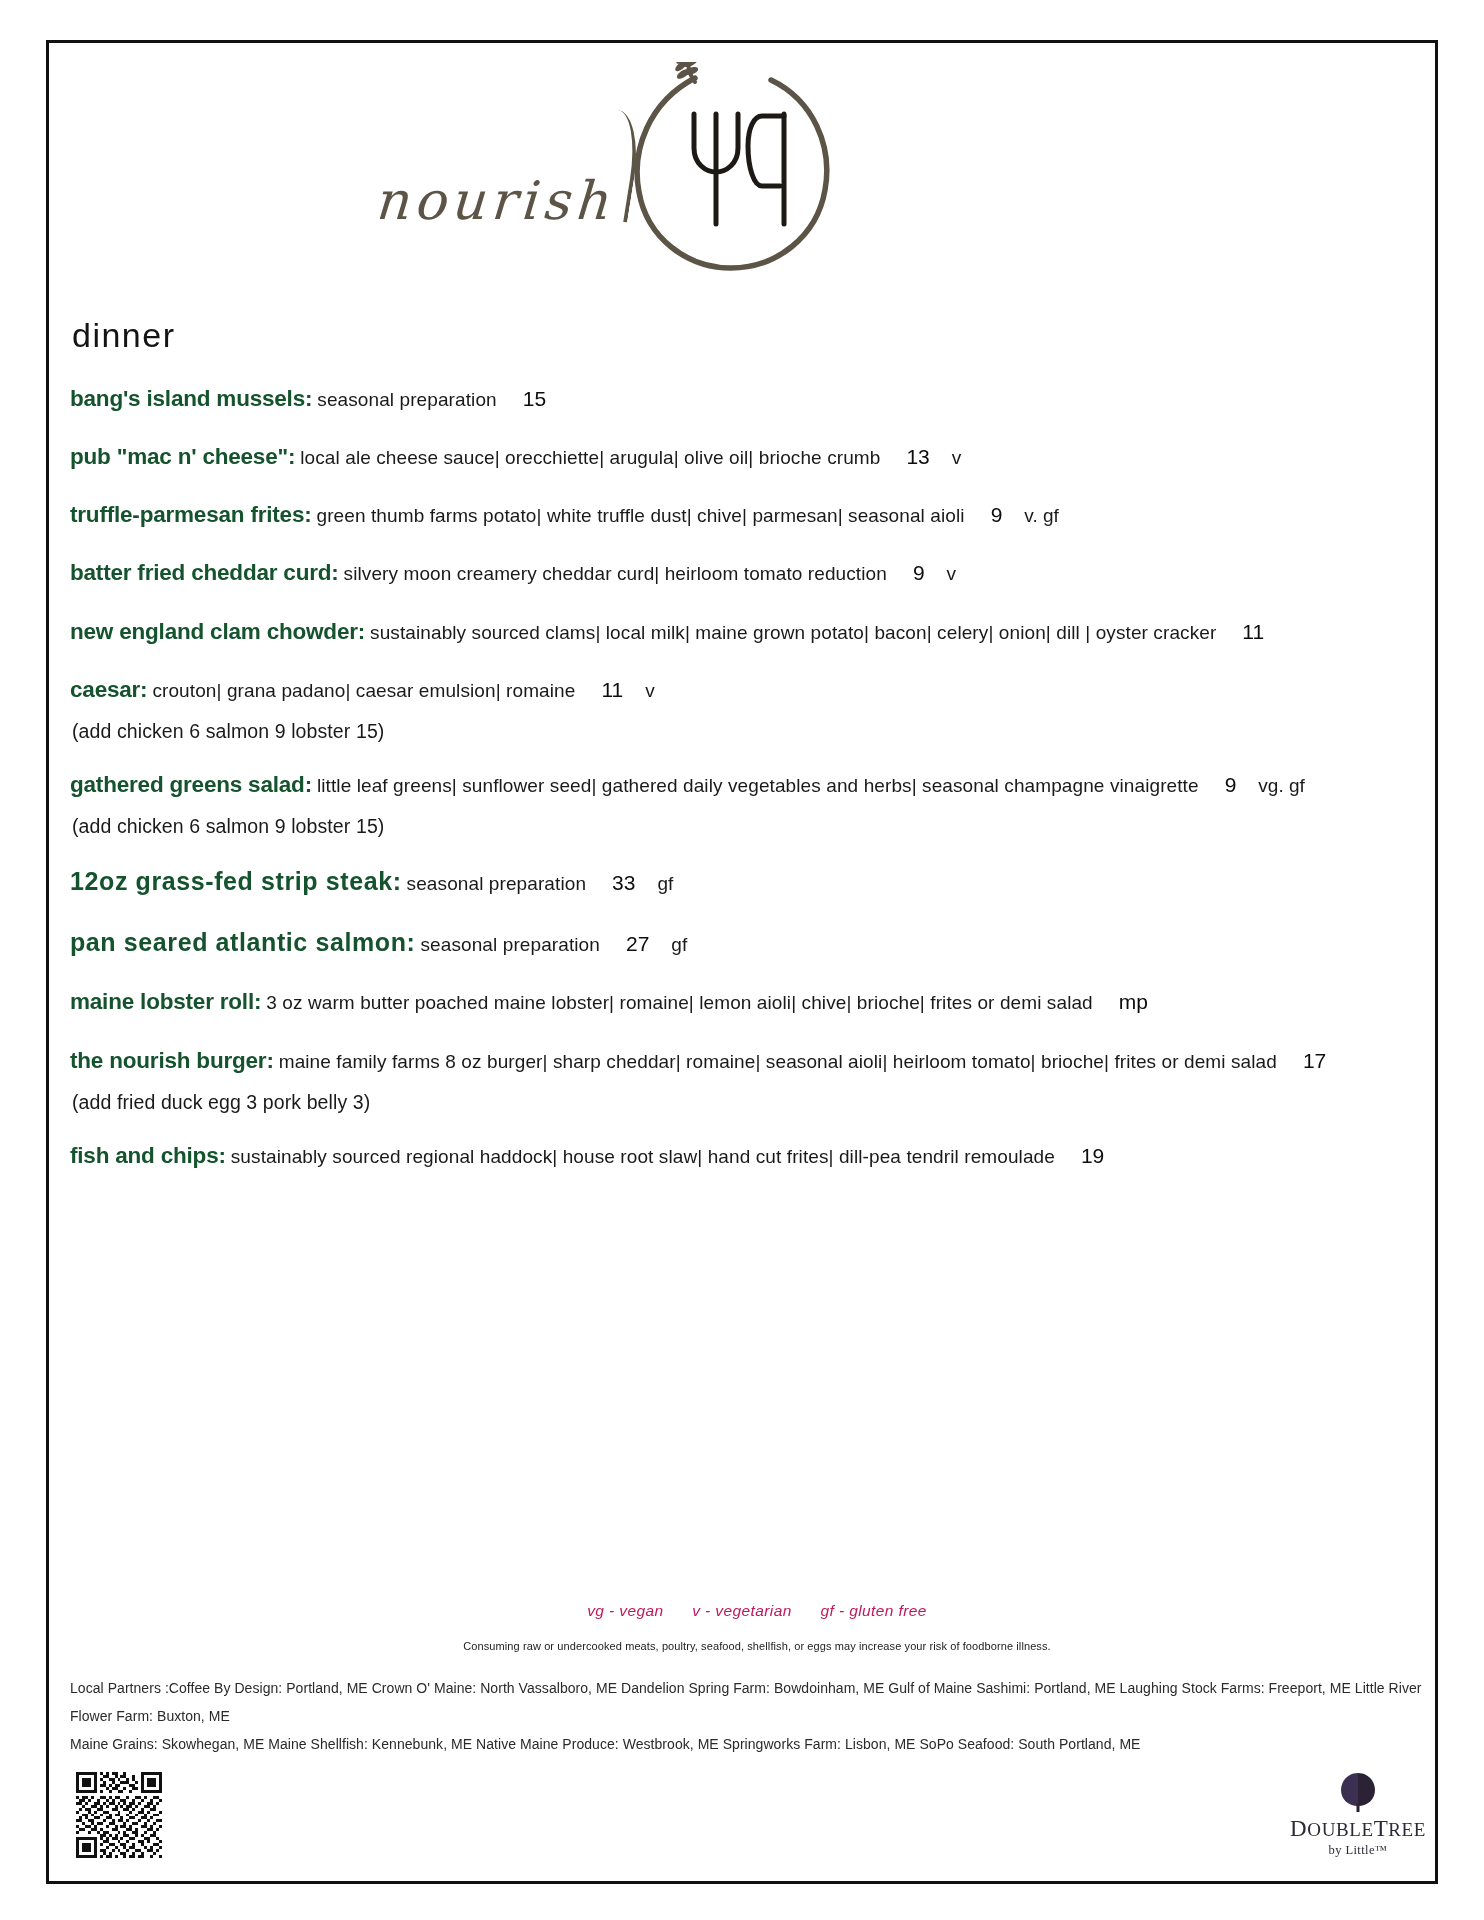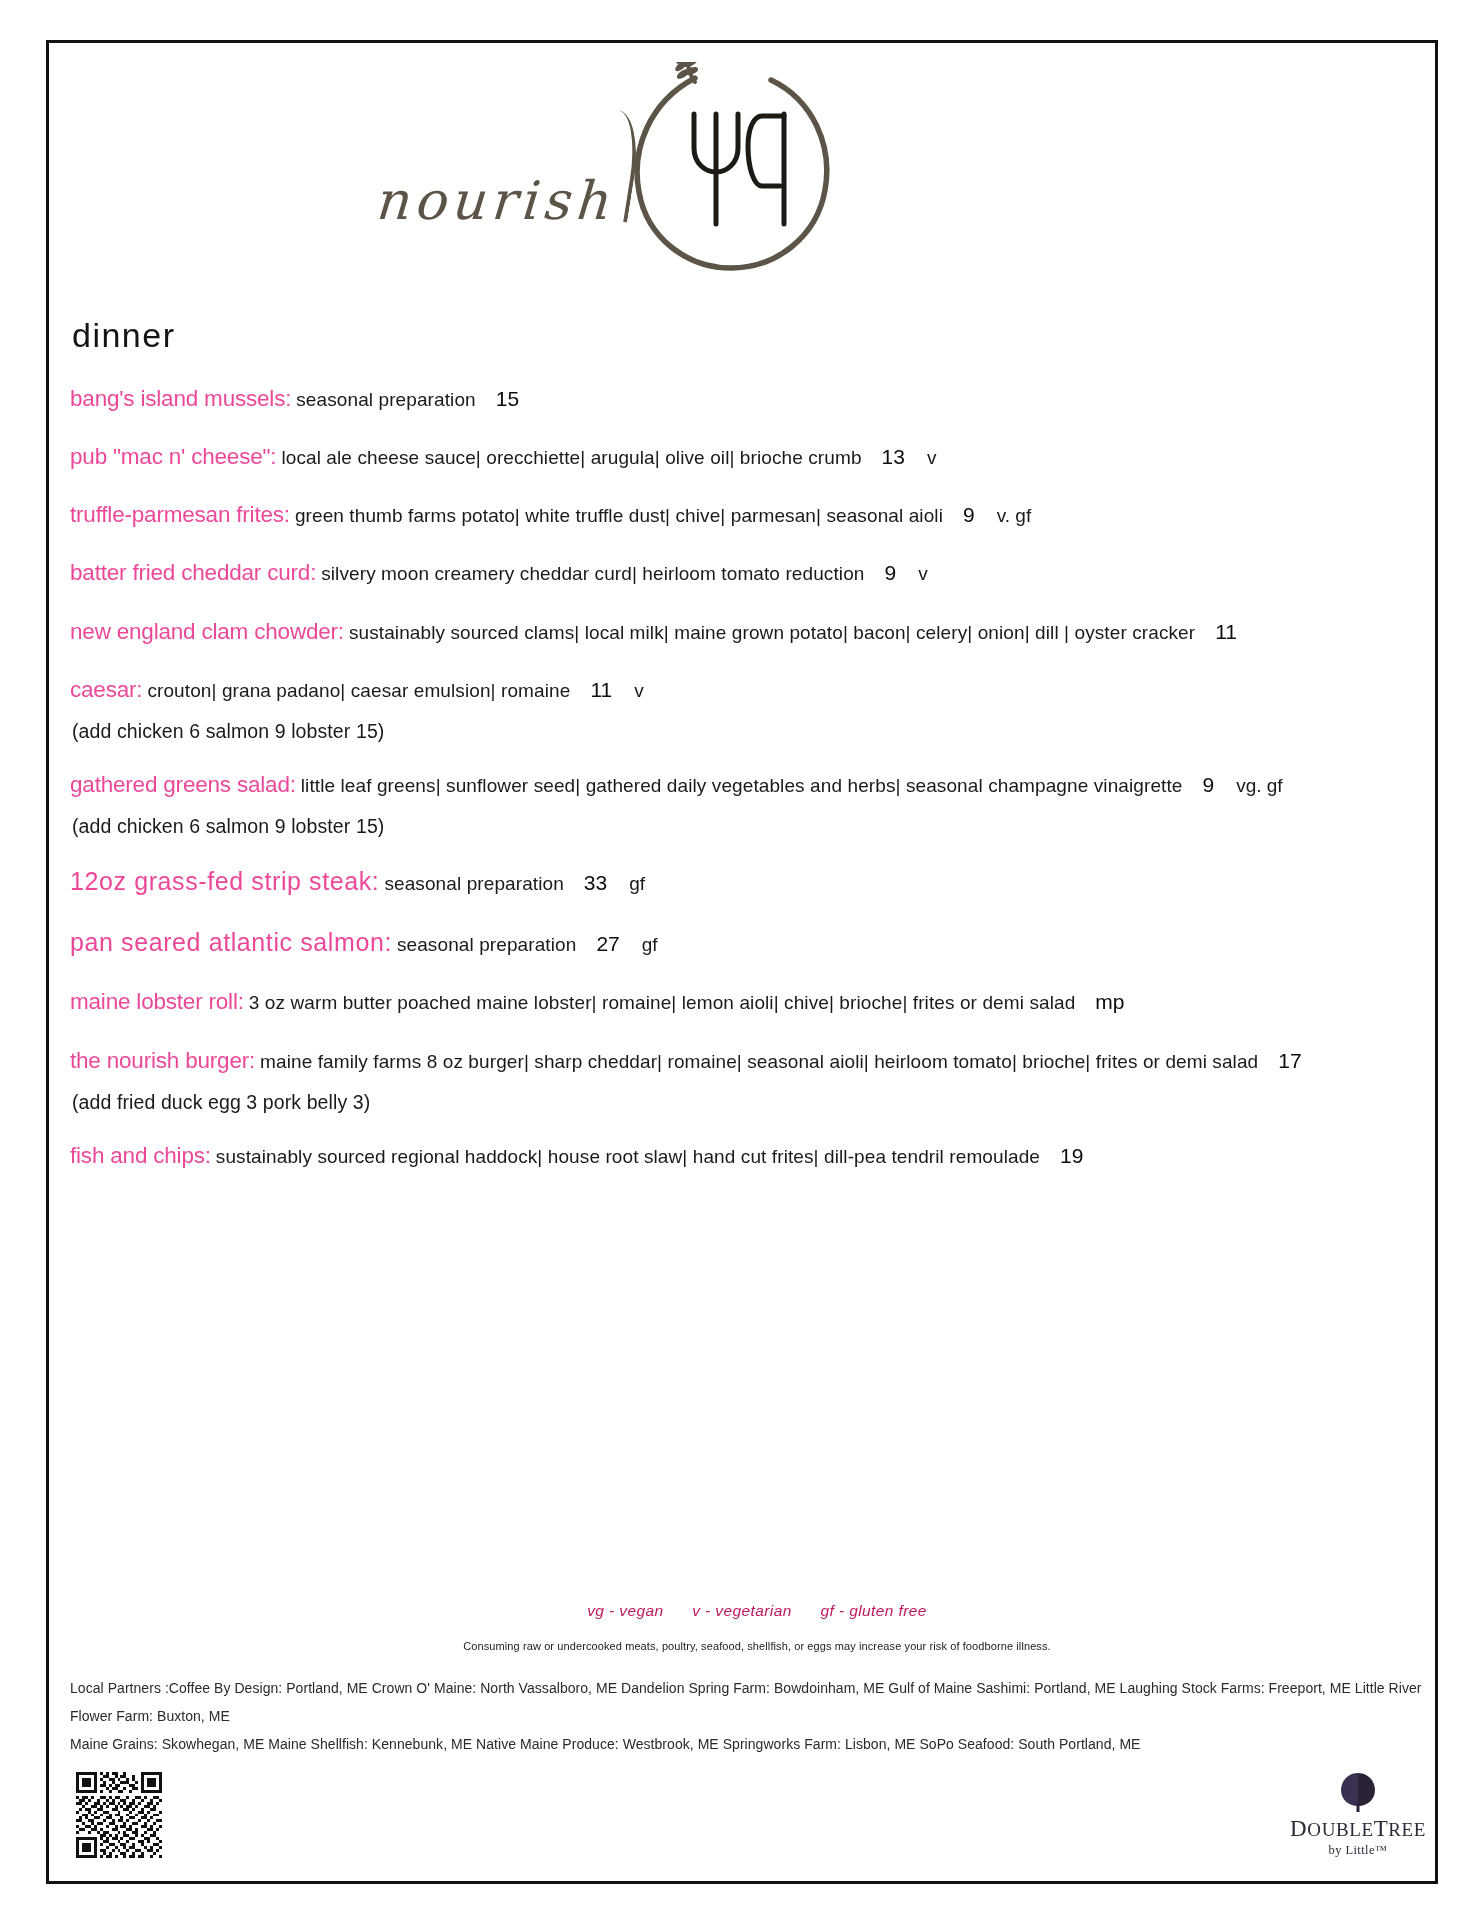--- a/index.html
+++ b/index.html
@@ -76,36 +76,36 @@
 
   
   .items{margin:0;padding:0;list-style:none;}
   .item{
     margin:0 0 30px 0;
     line-height:1.25;
     white-space:nowrap;
   }
   .item-name{
     font-size:22.5px;
-    font-weight:normal;
+    font-weight:bold;
     letter-spacing:-0.2px;
-    color:#ec4899;
+    color:#14532d;
   }
   .item-desc{
     font-size:19px;
     font-weight:400;
     letter-spacing:0.1px;
     color:#1a1a1a;
     margin-left:5px;
   }
   .item-price{
     font-size:21px;
     font-weight:400;
     color:#0d0d0d;
-    margin-left:20px;
+    margin-left:26px;
   }
   .item-tag{
     font-size:19px;
     font-weight:400;
     color:#1a1a1a;
     margin-left:22px;
   }
   .item.big .item-name{font-size:25px;letter-spacing:0.6px;}
   .addon{
     font-size:19.5px;

